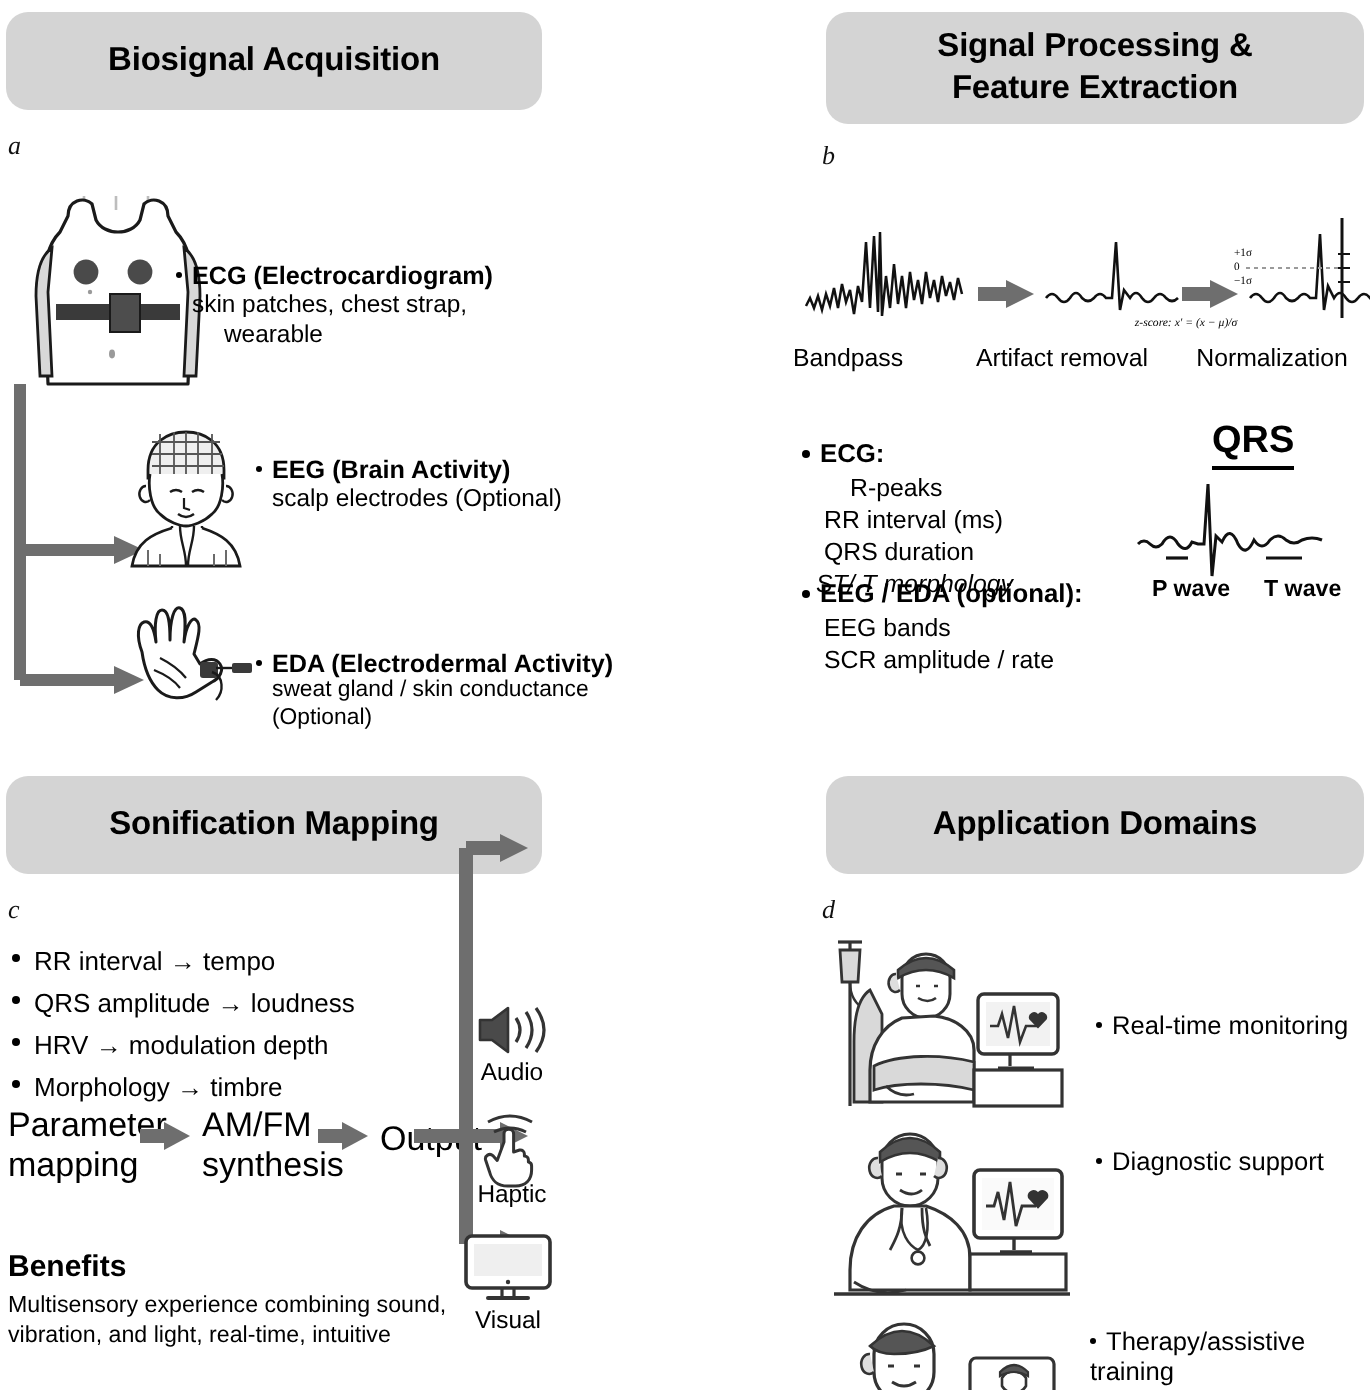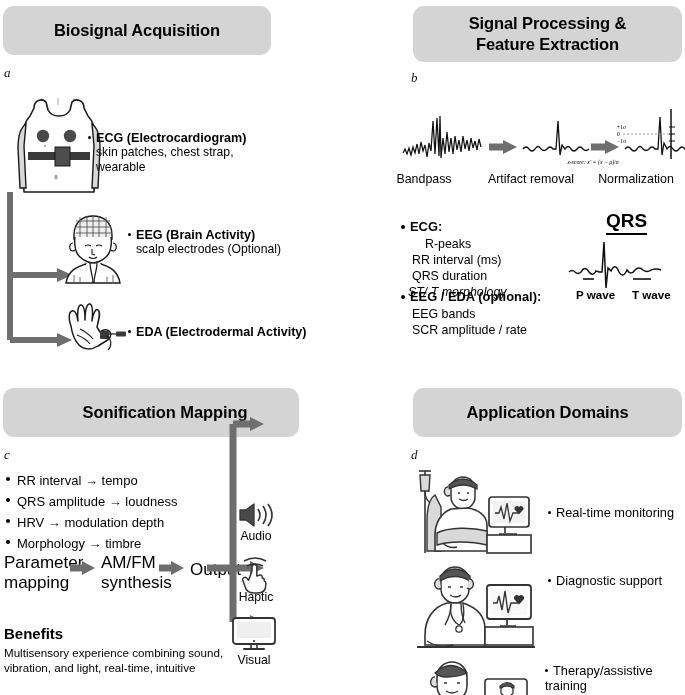--- a/index.html
+++ b/index.html
@@ -100,21 +100,21 @@
     <rect x="43" y="51" width="15" height="19" fill="#4d4d4d" stroke="#1a1a1a" stroke-width="1"></rect>
     <ellipse cx="33" cy="50" rx="1.1" ry="1.1" fill="#9a9a9a"></ellipse>
     <ellipse cx="44" cy="81" rx="1.5" ry="2.2" fill="#9a9a9a"></ellipse>
   </svg>
 
   <div class="txt" style="left:88px;top:131px;width:215px;">
     <div class="b-title">
       <span class="bullet-dot"></span><span>ECG (Electrocardiogram)</span>
     </div>
     <div class="b-sub" style="margin-left:8px;">skin patches, chest strap,</div>
-    <div class="b-sub" style="margin-left:8px;">wearable</div>
+    <div class="b-sub" style="margin-left:24px;">wearable</div>
   </div>
 
   <svg style="position:absolute;left:2px;top:190px;" width="80" height="160" viewBox="0 0 80 160">
     <path d="M8 2 L8 150" stroke="#6e6e6e" stroke-width="6" fill="none"></path>
     <path d="M8 85 L57 85" stroke="#6e6e6e" stroke-width="6" fill="none"></path>
     <path d="M55 78 L70 85 L55 92 Z" fill="#6e6e6e"></path>
     <path d="M8 150 L57 150" stroke="#6e6e6e" stroke-width="6" fill="none"></path>
     <path d="M55 143 L70 150 L55 157 Z" fill="#6e6e6e"></path>
   </svg>
 
@@ -152,20 +152,21 @@
     <rect x="42" y="35" width="9" height="8" rx="1.5" fill="#3a3a3a"></rect>
     <path d="M48 40 C54 42 54 50 50 54" stroke="#1a1a1a" stroke-width="1.2" fill="none"></path>
     <path d="M50 38 L58 38" stroke="#1a1a1a" stroke-width="1.2" fill="none"></path>
     <rect x="58" y="35.5" width="10" height="5" rx="1" fill="#3a3a3a"></rect>
   </svg>
 
   <div class="txt" style="left:128px;top:325px;width:215px;">
     <div class="b-title">
       <span class="bullet-dot"></span><span>EDA (Electrodermal Activity)</span>
     </div>
+    <div class="b-sub" style="margin-left:8px;font-size:11.4px;">sweat gland / skin conductance (Optional)</div>
   </div>
 </div>
 
 <div class="panel" id="panel-b">
 
   <div class="header-box" style="left:68px;top:6px;width:269px;height:56px;flex-direction:column;">
     <span>Signal Processing &amp;</span>
     <span>Feature Extraction</span>
   </div>
 
@@ -235,21 +236,21 @@
     <path d="M16 43 L27 43" stroke="#111" stroke-width="1.6" fill="none"></path>
     <path d="M66 43 L84 43" stroke="#111" stroke-width="1.6" fill="none"></path>
   </svg>
 
   <div class="txt bold" style="left:231px;top:288px;font-size:11.6px;">P wave</div>
   <div class="txt bold" style="left:287px;top:288px;font-size:11.6px;">T wave</div>
 </div>
 
 <div class="panel" id="panel-c">
 
-  <div class="header-box" style="left:3px;top:13px;width:268px;height:49px;padding-left:28px;">
+  <div class="header-box" style="left:3px;top:13px;width:268px;height:49px;">
     <span>Sonification Mapping</span>
   </div>
 
   <div class="panel-letter" style="left:4px;top:72px;">c</div>
 
   <ul class="plain map-list" style="position:absolute;left:4px;top:95px;width:250px;">
     <li>RR interval → tempo</li>
     <li>QRS amplitude → loudness</li>
     <li>HRV → modulation depth</li>
     <li>Morphology → timbre</li>

